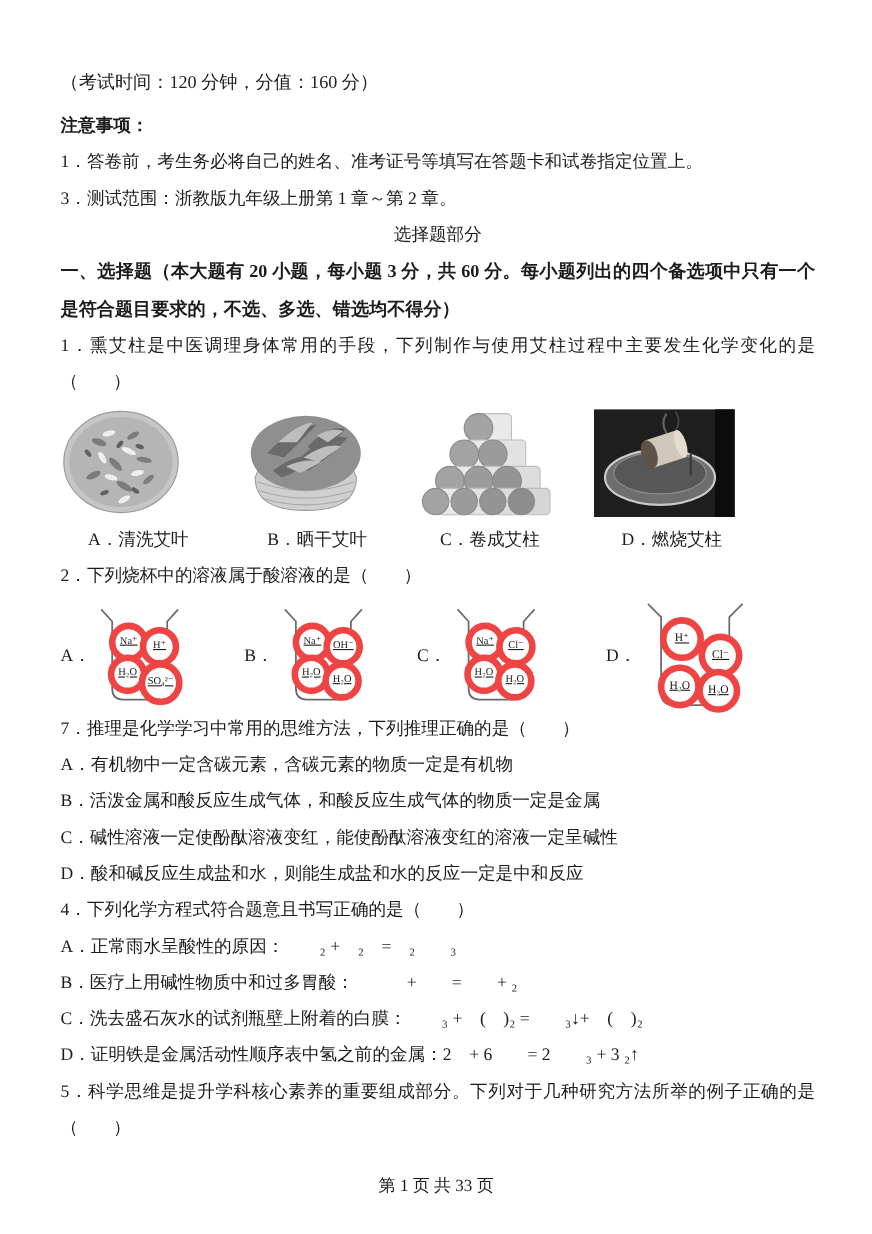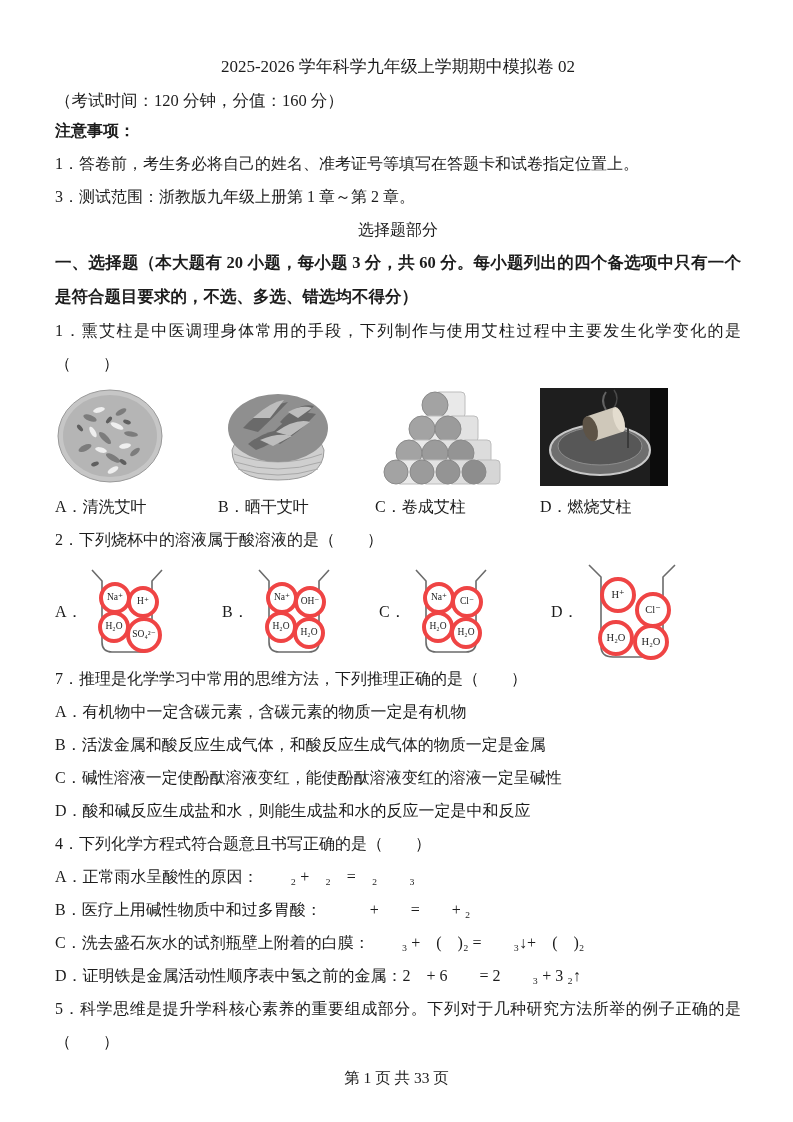--- a/index.html
+++ b/index.html
@@ -21,53 +21,54 @@
     line-height:26px;
   }
   .subtitle{
     font-size:16.5px;
     line-height:26px;
     margin-top:8px;
   }
   .line{margin:0;line-height:33px;}
   .just{text-align:justify;text-justify:inter-ideograph;}
   .center{text-align:center;}
-  .notice-heading{font-weight:700;line-height:33px;}
+  .notice-heading{font-weight:700;line-height:33px;margin-top:10px;}
   .section-heading{font-weight:700;font-size:16.5px;line-height:34px;}
 
   
   .q1-row{display:flex;margin-top:8px;height:98px;}
   .q1-col{flex:0 0 auto;}
   .q1-col.c1{width:163px;}
   .q1-col.c2{width:157px;}
   .q1-col.c3{width:165px;}
   .q1-col.c4{width:200px;}
   .q1-img{display:block;}
-  .q1-labels{display:flex;line-height:33px;margin-top:4px;}
+  .q1-labels{display:flex;line-height:33px;margin-top:4px;margin-left:25px;}
   .q1-labels span{flex:0 0 auto;}
   .q1-labels .c1{width:163px;}
   .q1-labels .c2{width:157px;}
   .q1-labels .c3{width:165px;}
   .q1-labels .c4{width:200px;}
 
   
   .beaker-row{display:flex;align-items:center;margin-top:6px;height:100px;}
   .opt-letter{flex:0 0 auto;width:32px;}
   .beaker{position:relative;flex:0 0 auto;width:80px;height:90px;}
   .beaker.big{width:98px;height:100px;}
   .beaker svg{position:absolute;left:0;top:0;width:100%;height:100%;}
   .ion{
     position:absolute;
     display:flex;align-items:center;justify-content:center;
     width:24px;height:24px;
-    border:4px solid #ef4444;border-radius:50%;
+    border:6px solid #ef4444;border-radius:50%;
     background:#fff;
     font-size:9.5px;
     line-height:1;
     white-space:nowrap;
+    text-decoration:underline;
   }
   .ion.lg{width:28px;height:28px;font-size:9.5px;}
   .b-std .i0{left:12px;top:15px;}
   .b-std .i1{left:40px;top:19px;}
   .b-std .i2{left:11px;top:44px;}
   .b-std .i3{left:39px;top:50px;}
   .beaker.big .ion{width:28px;height:28px;font-size:10.5px;}
   .beaker.big .i0{left:17px;top:15px;}
   .beaker.big .i1{left:52px;top:30px;}
   .beaker.big .i2{left:15px;top:58px;}
@@ -82,21 +83,20 @@
     top:1068px;
     text-align:center;
     font-size:15.5px;
   }
 </style>
 </head>
 <body>
 
 <div class="page">
 
-  <div class="title">2025-2026 学年科学九年级上学期期中模拟卷 02</div>
   <div class="subtitle">（考试时间：120 分钟，分值：160 分）</div>
 
   <div class="notice-heading">注意事项：</div>
   <p class="line just">1．答卷前，考生务必将自己的姓名、准考证号等填写在答题卡和试卷指定位置上。</p>
   <p class="line just">3．测试范围：浙教版九年级上册第 1 章～第 2 章。</p>
 
   <div class="line center">选择题部分</div>
   <p class="section-heading just" style="margin:0;">一、选择题（本大题有 20 小题，每小题 3 分，共 60 分。每小题列出的四个备选项中只有一个是符合题目要求的，不选、多选、错选均不得分）</p>
 
   <p class="line just">1．熏艾柱是中医调理身体常用的手段，下列制作与使用艾柱过程中主要发生化学变化的是（　　）</p>

